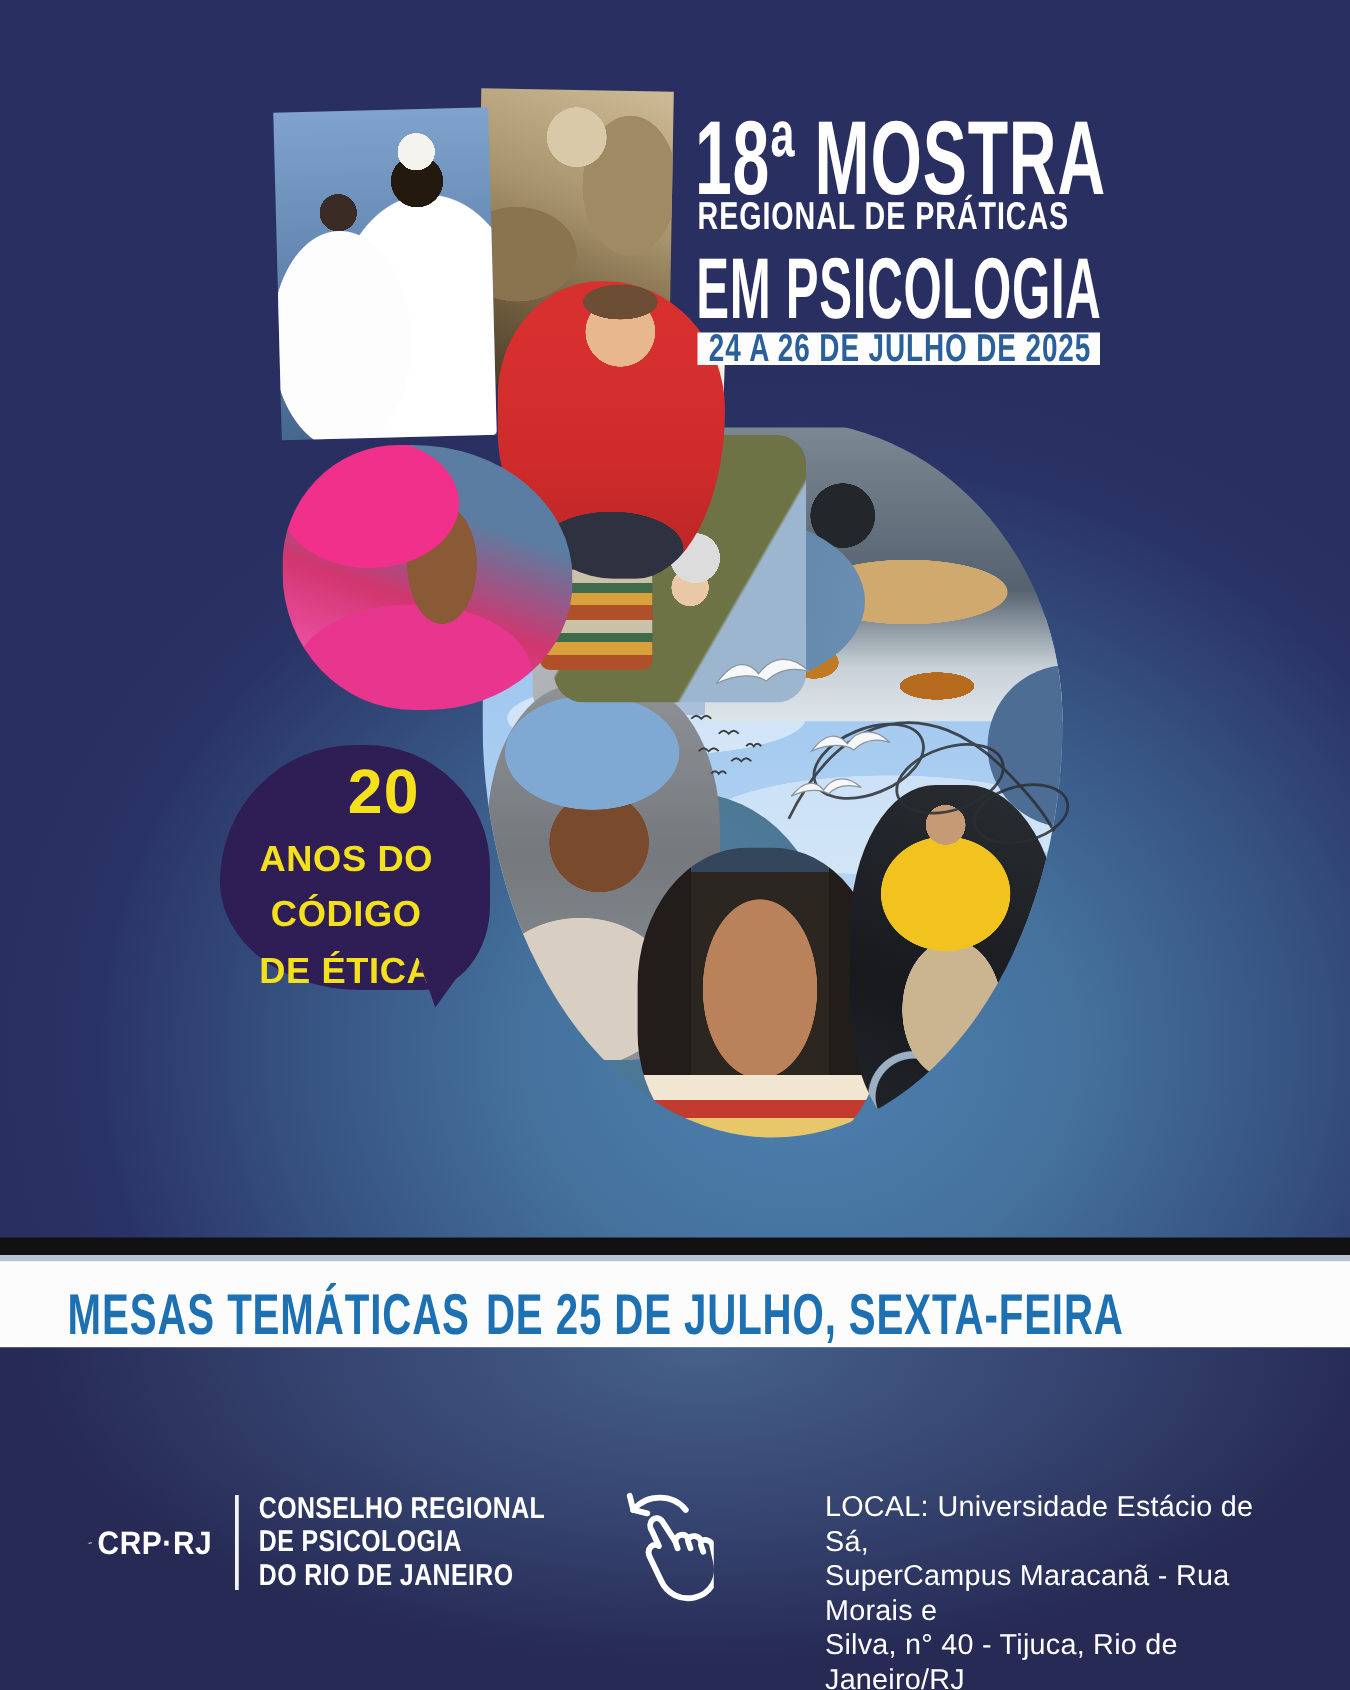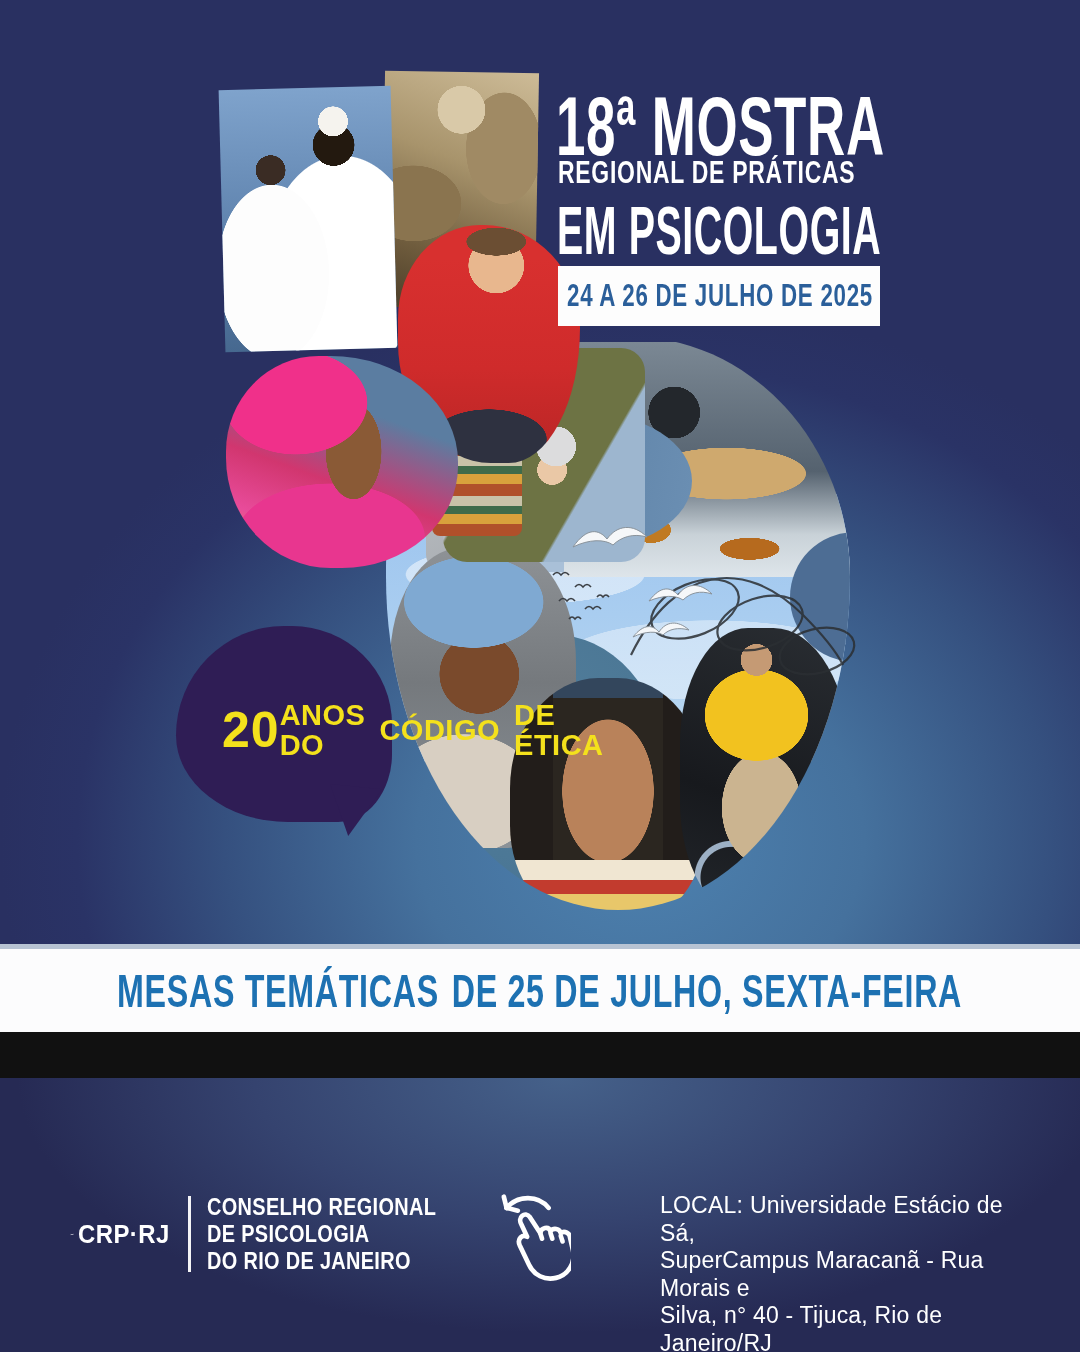--- a/index.html
+++ b/index.html
@@ -7,21 +7,21 @@
           font-family:"Liberation Sans",sans-serif;-webkit-font-smoothing:antialiased;}
   
   .section-top{position:absolute;left:0;top:0;width:1080px;height:990px;
     background:radial-gradient(ellipse 640px 540px at 640px 840px,
       #4d82b0 0%, #45719d 35%, #35507f 65%, #2a3366 88%, #293061 100%);}
   .cond{display:inline-block;transform-origin:left top;white-space:nowrap;}
   
   .t1{position:absolute;left:556px;top:84px;color:#fff;font-weight:700;font-size:84px;line-height:1;letter-spacing:1px;transform:scaleX(.63);}
   .t2{position:absolute;left:558px;top:156px;color:#fff;font-weight:700;font-size:31px;line-height:1.1;letter-spacing:1px;transform:scaleX(.74);}
   .t3{position:absolute;left:557px;top:196px;color:#fff;font-weight:700;font-size:69px;line-height:1;letter-spacing:1px;transform:scaleX(.57);}
-  .date-box{position:absolute;left:558px;top:266px;width:322px;height:60px;background:#fdfdfd;
+  .date-box{position:absolute;left:558px;top:266px;width:322px;height:26px;background:#fdfdfd;
     display:flex;align-items:center;z-index:9;}
   .date-box span{font-size:31px;font-weight:700;color:#2b5f9a;letter-spacing:1px;
     transform:scaleX(.72);transform-origin:left center;margin-left:9px;white-space:nowrap;}
   
   .eight{position:absolute;left:386px;top:336px;width:464px;height:574px;overflow:hidden;
     border-radius:52% 48% 50% 50% / 40% 42% 58% 58%;z-index:1;}
   .tile{position:absolute;}
   .tile-sky{left:0;top:158px;width:464px;height:268px;
     background:radial-gradient(ellipse 120px 30px at 30% 30%, rgba(255,255,255,.5) 0 99%,transparent 100%),
       radial-gradient(ellipse 150px 40px at 70% 62%, rgba(255,255,255,.4) 0 99%,transparent 100%),
@@ -97,30 +97,30 @@
       repeating-linear-gradient(90deg, rgba(30,25,20,.35) 0 6px, transparent 6px 18px);}
   .photo-pink{left:226px;top:356px;width:232px;height:212px;z-index:5;
     border-radius:40% 55% 50% 45% / 45% 50% 48% 52%;
     background:radial-gradient(ellipse 72px 52px at 30% 22%, #f0308a 0 99%,transparent 100%),
       radial-gradient(ellipse 28px 48px at 55% 45%, #8a5a36 0 99%,transparent 100%),
       radial-gradient(ellipse 95px 55px at 45% 86%, #e8368f 0 99%,transparent 100%),
       linear-gradient(200deg,#5b7da1 0%,#5b7da1 30%,#d1366f 58%,#e84b9a 78%,#f09a3e 100%);}
   
   .gulls-svg{position:absolute;left:545px;top:505px;width:320px;height:240px;z-index:6;pointer-events:none;}
   
-  .bubble{position:absolute;left:176px;top:626px;width:216px;height:196px;z-index:8;
+  .bubble{position:absolute;left:176px;top:596px;width:216px;height:196px;z-index:8;
     background:#2f1d55;border-radius:52% 48% 26% 54% / 58% 52% 36% 46%;
-    display:flex;align-items:center;padding-top:12px;box-sizing:border-box;}
+    display:flex;flex-direction:column;align-items:center;padding-top:12px;box-sizing:border-box;justify-content:space-between;}
   .bubble::after{content:"";position:absolute;right:10px;bottom:-14px;width:52px;height:52px;
     background:#2f1d55;clip-path:polygon(0 0,100% 10%,35% 100%);}
   .bubble-num{color:#f4e11c;font-weight:700;font-size:50px;line-height:1;margin-left:46px;letter-spacing:1px;}
   .bubble-line{color:#f4e11c;font-weight:700;font-size:29px;line-height:30px;letter-spacing:.5px;margin-right:14px;}
   
-  .band{position:absolute;left:0;top:944px;width:1080px;height:88px;background:#fcfcfd;
-    border-top:5px solid #b7c3d3;box-sizing:border-box;display:flex;align-items:center;justify-content:center;z-index:10;}
+  .band{position:absolute;left:0;top:1004px;width:1080px;height:88px;background:#fcfcfd;
+    border-top:5px solid #b7c3d3;box-sizing:border-box;display:flex;align-items:center;justify-content:flex-end;z-index:10;}
   .band-inner{display:inline-block;transform:scaleX(.7);transform-origin:center;white-space:nowrap;
     color:#1d71b2;font-size:46px;letter-spacing:1px;}
   .band-strong{font-weight:800;}
   .band-rest{font-weight:700;margin-left:.4em;}
   
   .footer{position:absolute;left:0;top:1078px;width:1080px;height:274px;
     background:radial-gradient(ellipse 640px 300px at 52% 0%, #45618a 0%, #35436f 48%, #262a54 85%),#252a52;z-index:10;}
   .footer-left{position:absolute;left:70px;top:1193px;transform:translateY(-1078px);display:flex;align-items:center;}
   .logo-block{display:flex;flex-direction:row;align-items:center;width:104px;}
   .logo-acronym{color:#fff;font-weight:700;font-size:26px;letter-spacing:.5px;margin-top:2px;transform:scaleX(.92);}

